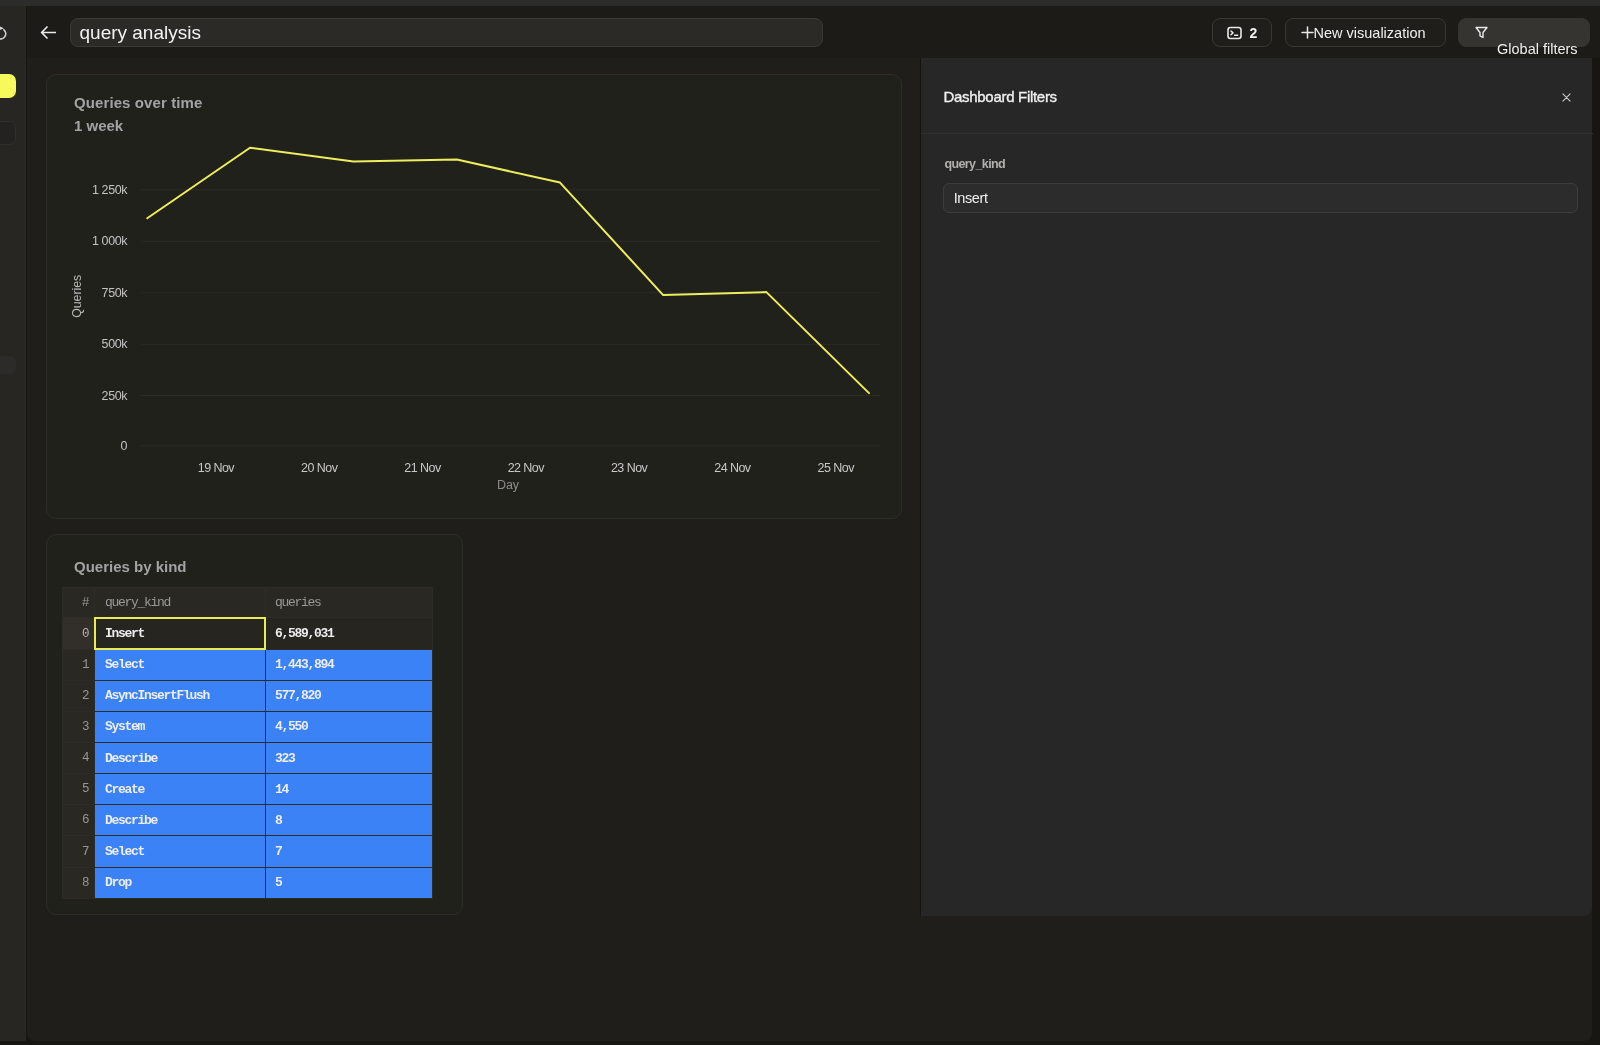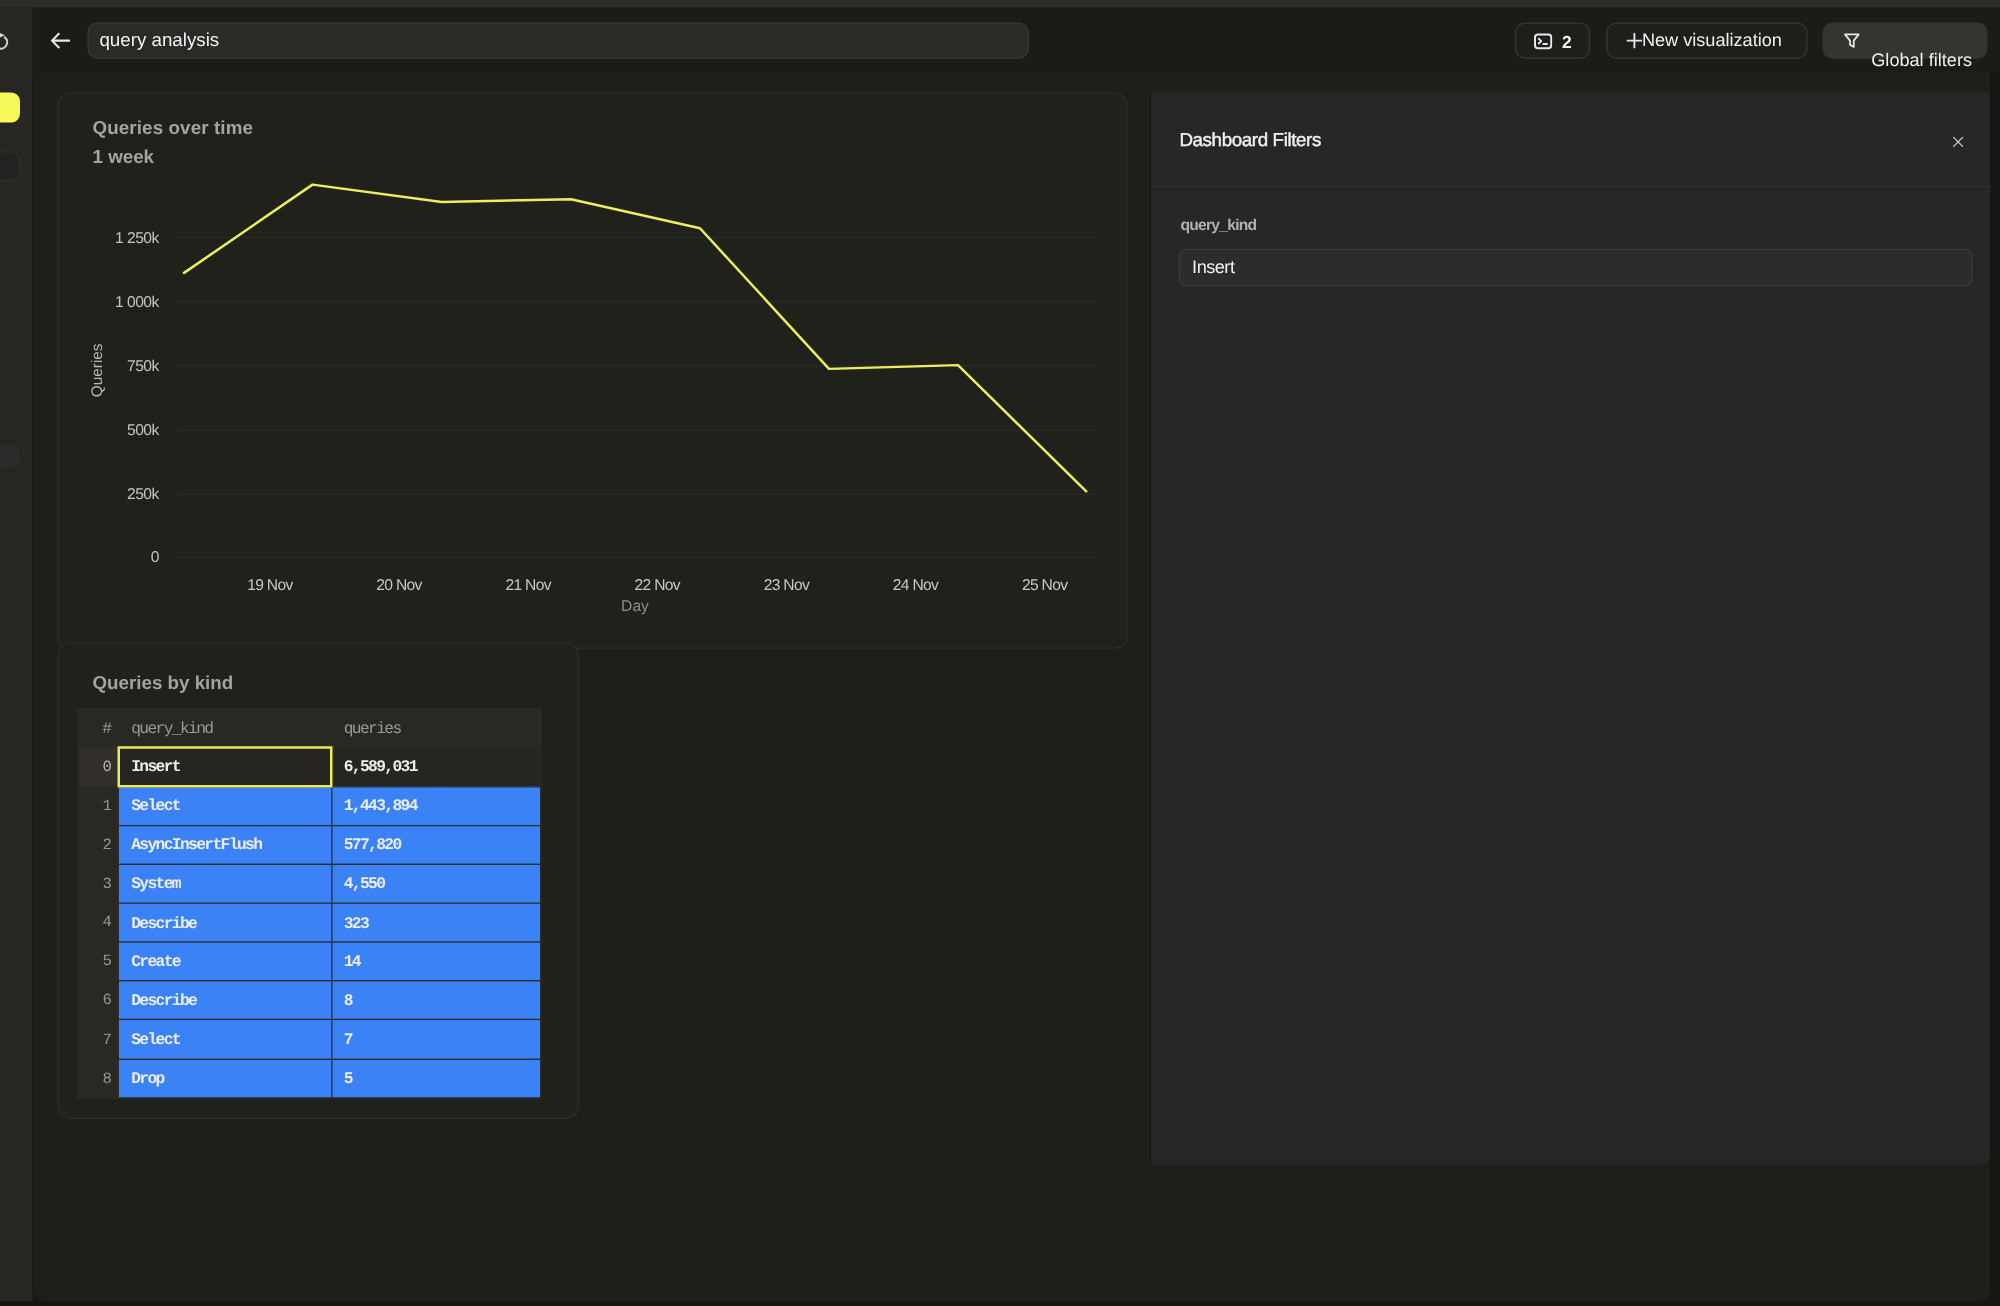--- a/index.html
+++ b/index.html
@@ -18,37 +18,37 @@
   
   #sidebar { left:0; top:6px; width:27px; height:1035px; background:#272622; border-right:1px solid #18170f; }
   .sb-pill { position:absolute; left:-10px; }
 
   
   #topbar { left:27px; top:6px; width:1573px; height:52px; background:#1c1b18; }
   #backarrow { left:13px; top:20.3px; width:16px; height:13px; }
   #titleinput {
     left:42.5px; top:11.5px; width:753px; height:29px;
     background:#2b2a27; border:1px solid #3b3a36; border-radius:8px;
-    color:#f2f2f2; font-size:15px; line-height:27px; padding-left:9px;
+    color:#f2f2f2; font-size:19px; line-height:27px; padding-left:9px;
   }
   .tb-btn {
     position:absolute; top:12px; height:29px; border-radius:8px;
     border:1px solid #393834; background:#1f1e1b; color:#f0f0f0;
     font-size:14.5px; display:flex; align-items:center;
   }
 
   
   #main { left:27px; top:58px; width:1565px; height:983px; background:#1f1e1a; border-radius:0 0 8px 8px; }
 
   .card { position:absolute; background:#21211c; border:1px solid #2e2d28; border-radius:10px; }
   .card-title { color:#a3a3a3; font-size:15px; font-weight:700;margin-left:12px; }
 
   
   #panel {
-    left:893px; top:16px; width:672px; height:858px;
+    left:893px; top:0; width:672px; height:858px;
     background:#272727; border-left:1px solid #151413; border-radius:0 0 8px 0;
   }
   #panel-title { left:22.5px; top:30px; color:#f0f0f0; font-size:15px; font-weight:400; letter-spacing:-0.3px; -webkit-text-stroke:0.35px #f0f0f0; }
   #panel-close { left:640.5px; top:35px; width:9px; height:9px; }
   #filter-label { left:23.4px; top:99px; color:#b3b1b0; font-size:12.5px; font-weight:700; letter-spacing:-0.6px; }
   #filter-input {
     left:21.7px; top:125.3px; width:635.3px; height:30px;
     background:#2c2c2c; border:1px solid #3c3c3c; border-radius:6px;
     color:#f0f0f0; font-size:14.5px; line-height:28px; padding-left:10px; letter-spacing:-0.4px;
   }
@@ -144,21 +144,21 @@
           <text x="582.1" y="396.8">23 Nov</text>
           <text x="685.4" y="396.8">24 Nov</text>
           <text x="788.7" y="396.8">25 Nov</text>
         </g>
         <text x="461" y="414" fill="#8e8d8c" font-size="12.5" text-anchor="middle">Day</text>
 
         <polyline points="100.2,143.3 203,72.7 306.4,86.6 409.8,84.4 513,107.6 616.2,220.1 719.4,217.1 822,318.1" fill="none" stroke="#edee5c" stroke-width="2" stroke-linejoin="round" stroke-linecap="round"></polyline>
       </svg>
     </div>
 
-    <div class="card" id="tablecard" style="left:19px; top:456px; width:417.3px; height:381.3px;">
+    <div class="card" id="tablecard" style="left:19px; top:476px; width:417.3px; height:381.3px;">
       <div class="card-title abs" style="left:15px; top:23px;">Queries by kind</div>
       <div class="abs" id="tablewrap" style="left:15px; top:52.4px;">
         <table>
           <tbody>
             <tr class="hd">
             <td class="c1">#</td>
               <td class="c2">query_kind</td>
               <td class="c3">queries</td>
           </tr>
           <tr class="r0">

